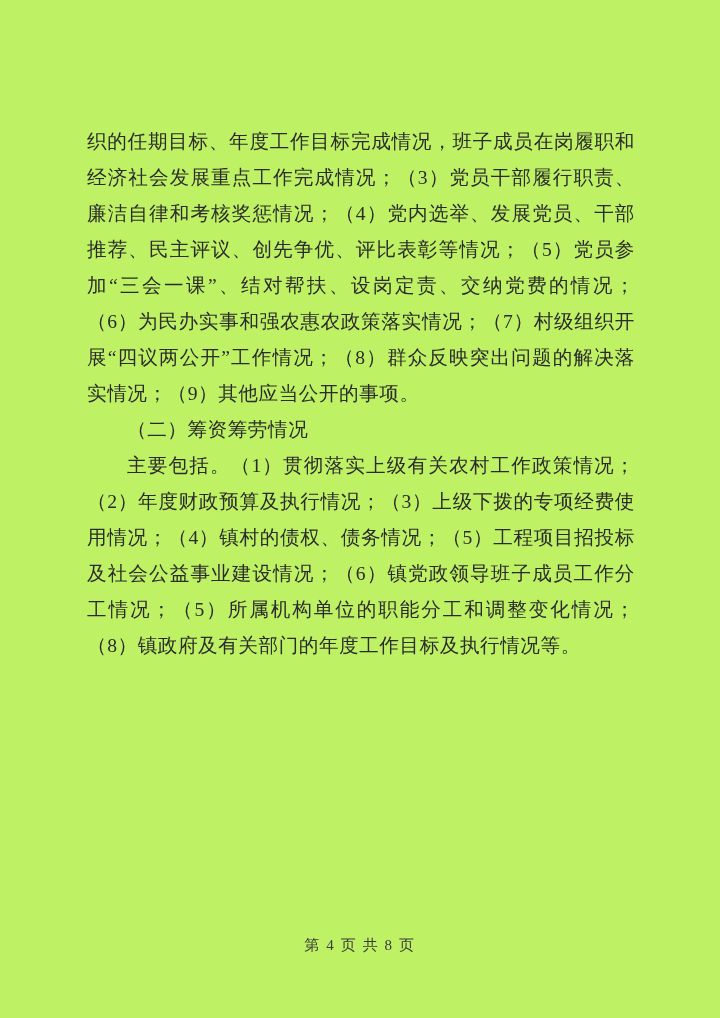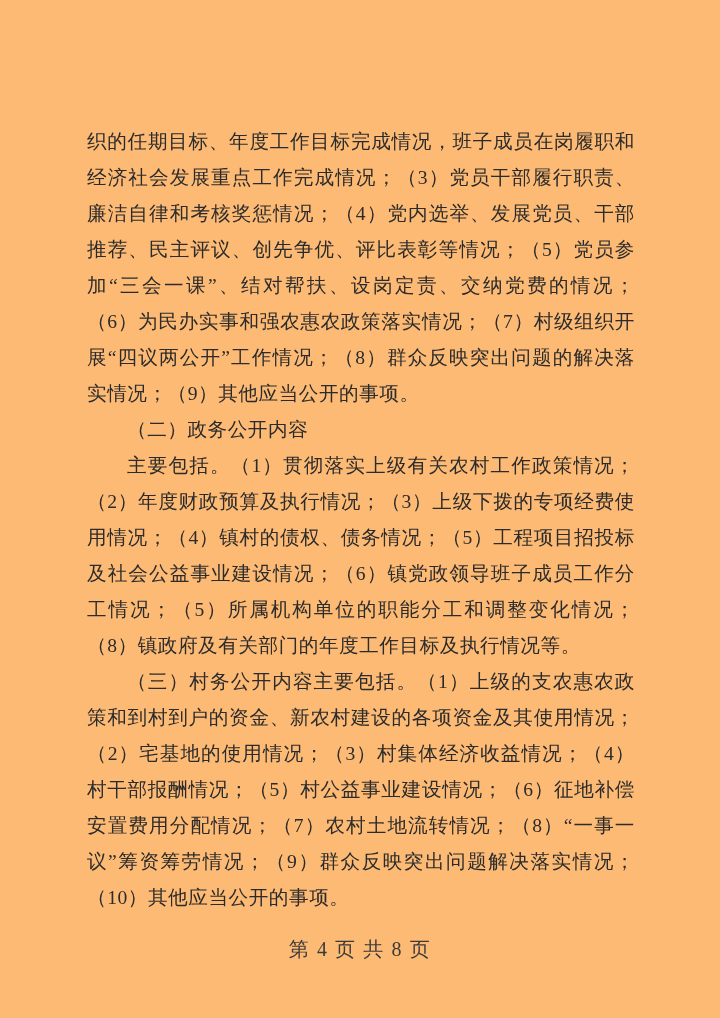--- a/index.html
+++ b/index.html
@@ -11,21 +11,21 @@
     height: 1018px;
     background: #ffffff;
     font-family: "Liberation Serif", "DejaVu Serif", serif;
     overflow: hidden;
   }
 
   .page {
     position: relative;
     width: 720px;
     height: 1018px;
-    background: #fdba74;
+    background: #bef264;
     box-sizing: border-box;
   }
 
   .content-body {
     position: absolute;
     left: 87px;
     top: 124px;
     width: 548px;
   }
 
@@ -59,40 +59,39 @@
   .footer {
     position: absolute;
     left: 0;
     top: 936px;
     width: 720px;
     text-align: center;
   }
 
   .footer-text {
     display: inline-block;
-    font-size: 20px;
+    font-size: 15px;
     color: #3a3a3a;
     letter-spacing: 1.6px;
     font-family: "Liberation Serif", "DejaVu Serif", serif;
   }
 </style>
 </head>
 <body>
 
 <div class="page">
 
   <div class="content-body">
 
     <p class="para">织的任期目标、年度工作目标完成情况，班子成员在岗履职和经济社会发展重点工作完成情况；（3）党员干部履行职责、廉洁自律和考核奖惩情况；（4）党内选举、发展党员、干部推荐、民主评议、创先争优、评比表彰等情况；（5）党员参加“三会一课”、结对帮扶、设岗定责、交纳党费的情况；（6）为民办实事和强农惠农政策落实情况；（7）村级组织开展“四议两公开”工作情况；（8）群众反映突出问题的解决落实情况；（9）其他应当公开的事项。</p>
 
-    <p class="heading-line">（二）政务公开内容</p>
+    <p class="heading-line">（二）筹资筹劳情况</p>
 
     <p class="para indent2">主要包括。（1）贯彻落实上级有关农村工作政策情况；（2）年度财政预算及执行情况；（3）上级下拨的专项经费使用情况；（4）镇村的债权、债务情况；（5）工程项目招投标及社会公益事业建设情况；（6）镇党政领导班子成员工作分工情况；（5）所属机构单位的职能分工和调整变化情况；（8）镇政府及有关部门的年度工作目标及执行情况等。</p>
 
-    <p class="para indent2">（三）村务公开内容主要包括。（1）上级的支农惠农政策和到村到户的资金、新农村建设的各项资金及其使用情况；（2）宅基地的使用情况；（3）村集体经济收益情况；（4）村干部报酬情况；（5）村公益事业建设情况；（6）征地补偿安置费用分配情况；（7）农村土地流转情况；（8）“一事一议”筹资筹劳情况；（9）群众反映突出问题解决落实情况；（10）其他应当公开的事项。</p>
 
   </div>
 
   <div class="footer">
     <span class="footer-text">第 4 页  共 8 页</span>
   </div>
 
 </div>
 
 </body></html>

